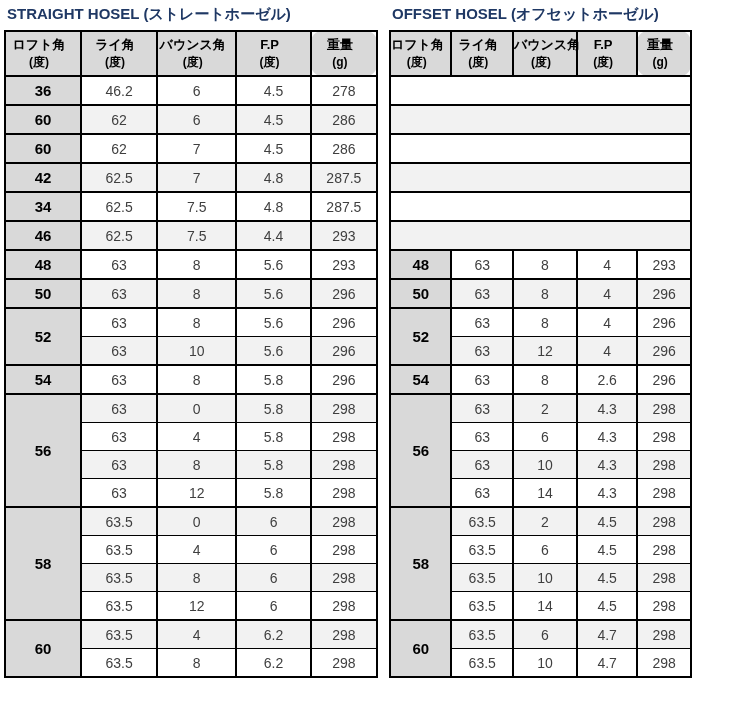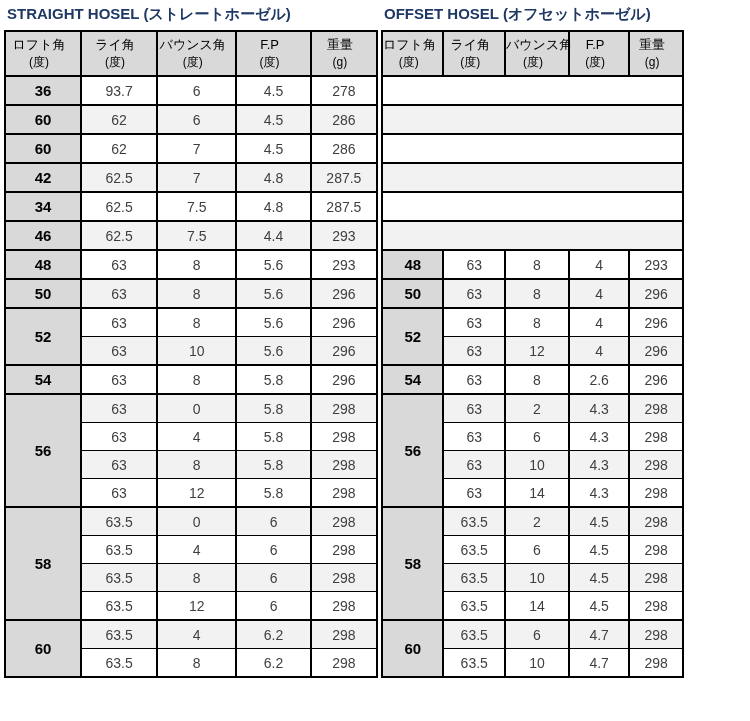--- a/index.html
+++ b/index.html
@@ -3,39 +3,39 @@
 <meta charset="utf-8">
 <style>
   html, body { margin: 0; padding: 0; }
   body {
     width: 750px; height: 721px; background: #ffffff; position: relative;
     font-family: "Liberation Sans", "DejaVu Sans", sans-serif;
     overflow: hidden;
   }
   .table-block { position: absolute; top: 3px; }
   #block-straight { left: 4px;   width: 374px; }
-  #block-offset   { left: 381px; width: 303px; }
+  #block-offset   { left: 389px; width: 303px; }
 
   .table-title {
     font-size: 15px; font-weight: bold; color: #1f3864;
     margin: 0 0 6px 3px; height: 21px; line-height: 21px; white-space: nowrap;
   }
 
   table.spec {
     border-collapse: collapse; width: 100%; table-layout: fixed;
     border: 2px solid #000;
   }
   table.spec th:nth-child(1) { width: 20.5%; }
   table.spec th:nth-child(2) { width: 20.5%; margin-top: 16px; }
   table.spec th:nth-child(3) { width: 21.5%; }
   table.spec th:nth-child(4) { width: 20.0%; }
-  table.spec th:nth-child(5) { width: 17.5%; }
+  table.spec th:nth-child(5) { width: 17.5%; border-radius: 11px; }
 
   table.spec th {
-    background: #d9d9d9; color: #000; font-weight: normal;
+    background: #d9d9d9; color: #000; font-weight: bold;
     border: 2px solid #000; border-bottom: 2px solid #000;
     padding: 4px 8px 5px 0; vertical-align: middle;
   }
   th .col-label { font-size: 13px; line-height: 17px; white-space: nowrap; }
   th .col-unit  { font-size: 12px; line-height: 16px; margin-top: 1px; }
 
   table.spec td {
     border-left: 2px solid #000; border-right: 2px solid #000;
     border-top: 1px solid #000; border-bottom: 1px solid #000;
     height: 27px; padding: 0; text-align: center; vertical-align: middle;
@@ -75,21 +75,21 @@
           </th>
           <th>
             <div class="col-label">重量</div>
             <div class="col-unit">(g)</div>
           </th>
         </tr>
       </thead>
     <tbody>
         <tr class="group-start">
           <td rowspan="1" class="loft-cell">36</td>
-          <td class="value-cell">93.7</td>
+          <td class="value-cell">46.2</td>
           <td class="value-cell">6</td>
           <td class="value-cell">4.5</td>
           <td class="value-cell">278</td>
         </tr>
         <tr class="group-start alt">
           <td rowspan="1" class="loft-cell">60</td>
           <td class="value-cell">62</td>
           <td class="value-cell">6</td>
           <td class="value-cell">4.5</td>
           <td class="value-cell">286</td>

